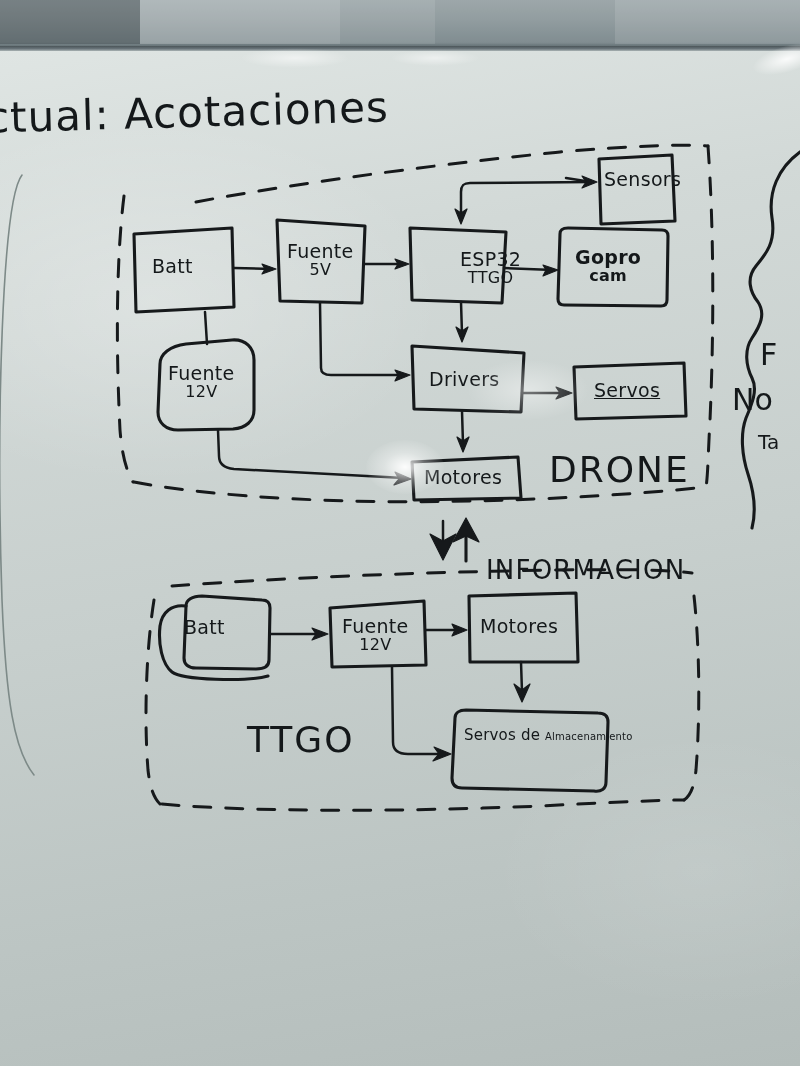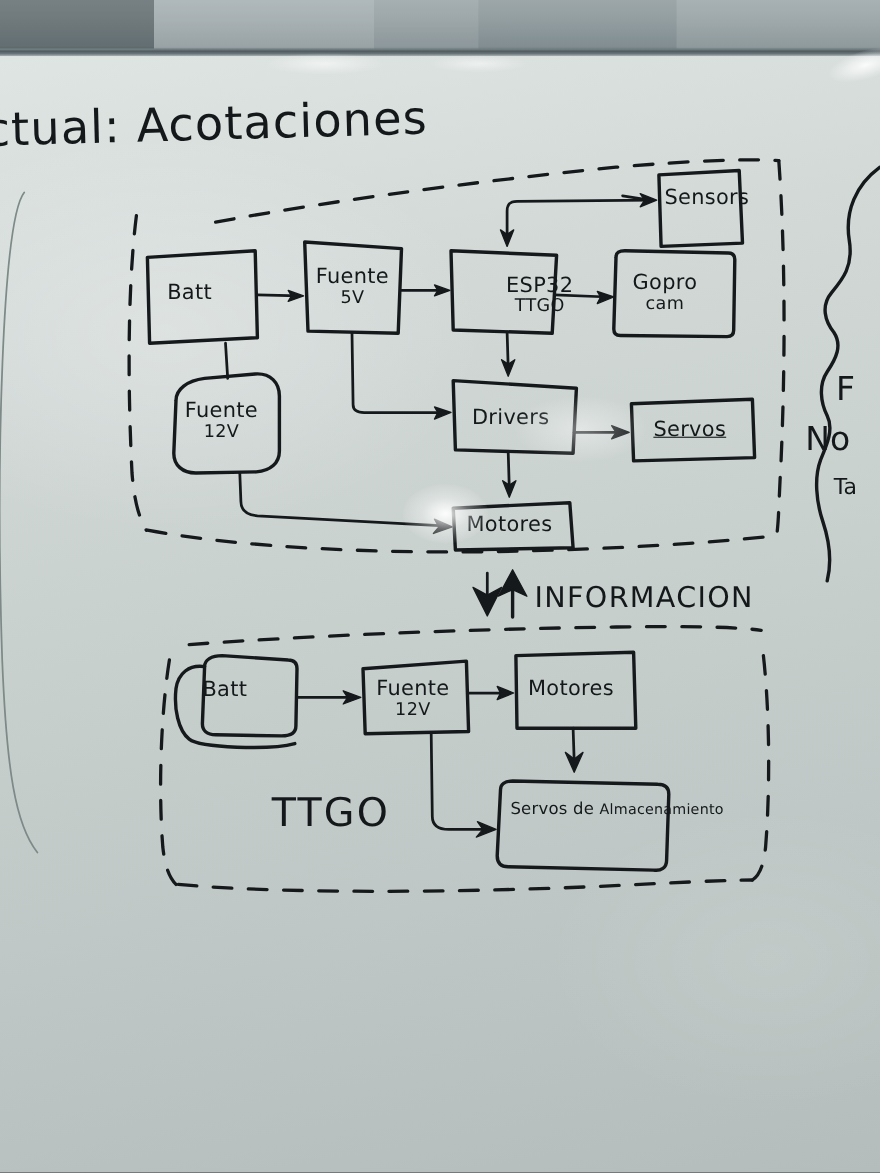--- a/index.html
+++ b/index.html
@@ -281,21 +281,21 @@
 
   <div class="ink node-label" style="left:420px; top:250px;margin-left:40px;">
     <span>ESP32</span>
     <span class="l2">TTGO</span>
   </div>
 
   <div class="ink node-label" style="left:604px; top:170px;">
     <span>Sensors</span>
   </div>
 
-  <div class="ink node-label" style="left:575px; top:248px;">
+  <div class="ink node-label" style="left:575px; top:248px;font-weight:bold;">
     <span>Gopro</span>
     <span class="l2">cam</span>
   </div>
 
   <div class="ink node-label" style="left:168px; top:364px;">
     <span>Fuente</span>
     <span class="l2">12V</span>
   </div>
 
   <div class="ink node-label" style="left:429px; top:370px;">
@@ -303,39 +303,40 @@
   </div>
 
   <div class="ink node-label" style="left:594px; top:381px;text-decoration:underline;">
     <span>Servos</span>
   </div>
 
   <div class="ink node-label" style="left:424px; top:468px;">
     <span>Motores</span>
   </div>
 
-
-  <div class="ink flow-label" style="left:486px; top:531px;">INFORMACION</div>
+  <div class="ink group-label" style="left:549px; top:452px;">DRONE</div>
+
+  <div class="ink flow-label" style="left:486px; top:557px;">INFORMACION</div>
 
   <div class="ink node-label" style="left:184px; top:618px;">
     <span>Batt</span>
   </div>
 
   <div class="ink node-label" style="left:342px; top:617px;">
     <span>Fuente</span>
     <span class="l2">12V</span>
   </div>
 
   <div class="ink node-label" style="left:480px; top:617px;">
     <span>Motores</span>
   </div>
 
   <div class="ink small-node-label" style="left:464px; top:728px;">
     <span>Servos de</span>
-    <span class="l2" style="font-size:13px;">Almacenamiento</span>
+    <span class="l2" style="font-size:10px;">Almacenamiento</span>
   </div>
 
   <div class="ink group-label" style="left:247px; top:722px;">TTGO</div>
 
   <div class="ink" style="left:760px; top:340px; font-size:30px;">F</div>
   <div class="ink" style="left:732px; top:385px; font-size:30px;">No</div>
   <div class="ink" style="left:758px; top:432px; font-size:20px;">Ta</div>
 
   <div class="glare g1"></div>
   <div class="glare g2"></div>

